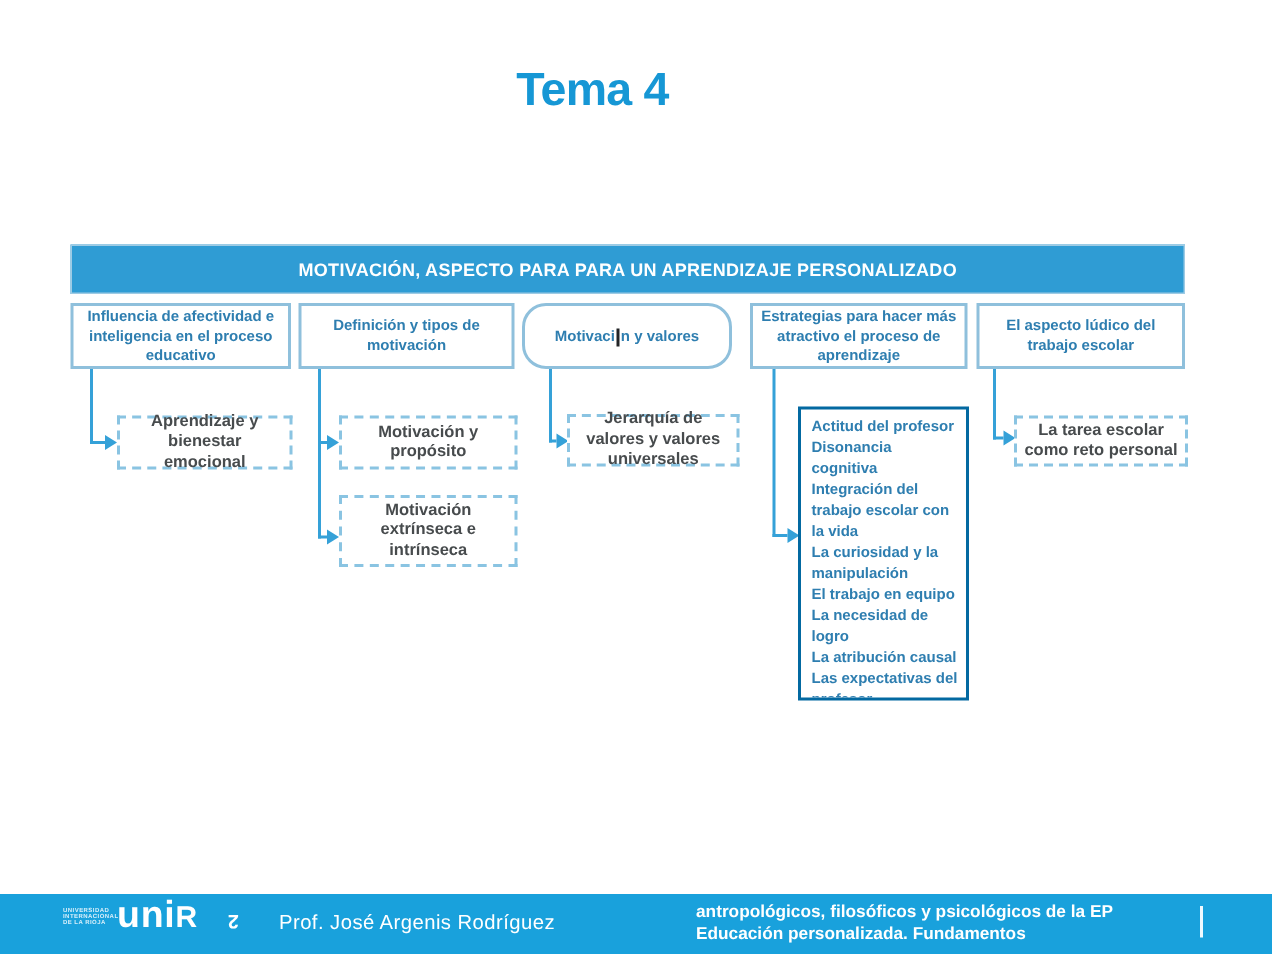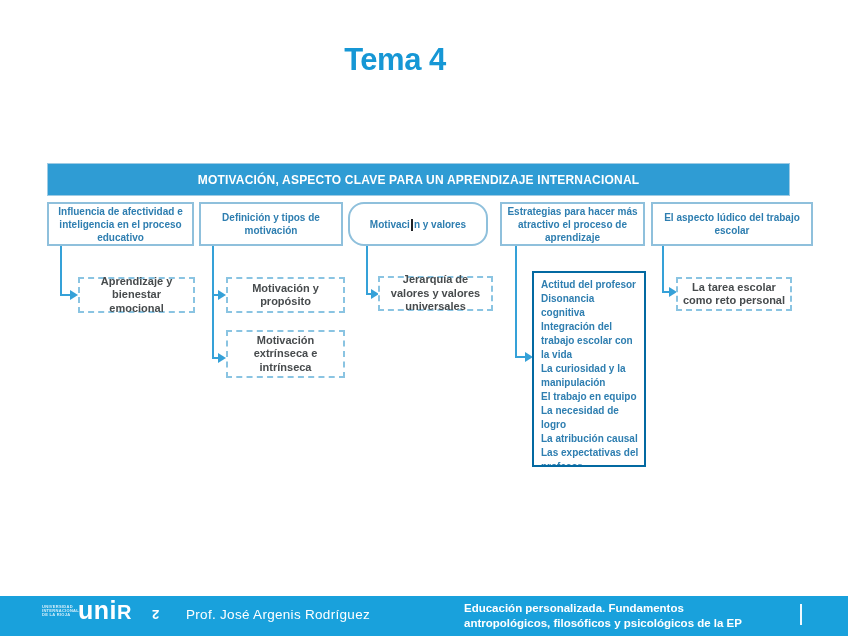--- a/index.html
+++ b/index.html
@@ -25,21 +25,21 @@
     position:absolute; top:202px; height:44px; box-sizing:border-box;
     background:#ffffff; border:2px solid #8fc0dc;
     display:flex; align-items:center; justify-content:center; text-align:center;
     color:#2e7eb0; font-weight:bold; font-size:10px; line-height:13px;
     padding:1px 4px;
   }
   .t0{left:47px;  width:147px;}
   .t1{left:199px; width:144px;}
   .t2{left:348px; width:140px;border-radius:16px;}
   .t3{left:500px; width:145px;justify-content:flex-end;}
-  .t4{left:651px; width:162px;}
+  .t4{left:651px; width:139px;}
   .text-cursor{
     display:inline-block; width:2px; height:12px; background:#222427;
     vertical-align:text-bottom; margin:0 1px -1px 1px;
   }
   
   .child-box{
     position:absolute; box-sizing:border-box; background:#ffffff;
     border:2px dashed #8ac4e2;
     display:flex; align-items:center; justify-content:center; text-align:center;
     color:#474b4d; font-weight:bold; font-size:11px; line-height:13.5px;
@@ -102,21 +102,21 @@
   }
 </style>
 </head>
 <body>
 
 <div class="slide">
 
   <div class="slide-title">Tema 4</div>
 
   <div class="diagram-header">
-    <span>MOTIVACIÓN, ASPECTO CLAVE PARA UN APRENDIZAJE INTERNACIONAL</span>
+    <span>MOTIVACIÓN, ASPECTO PARA PARA UN APRENDIZAJE PERSONALIZADO</span>
   </div>
 
   <div class="topic-box t0">
     <span>Influencia de afectividad e inteligencia en el proceso educativo</span>
   </div>
   <div class="topic-box t1">
     <span>Definición y tipos de motivación</span>
   </div>
   <div class="topic-box t2">
     <span><span>Motivaci</span><span class="text-cursor"></span><span>n y valores</span></span>
@@ -179,19 +179,19 @@
   <div class="footer">
     <div class="logo-small">
       <div>UNIVERSIDAD</div>
       <div>INTERNACIONAL</div>
       <div>DE LA RIOJA</div>
     </div>
     <div class="logo-main"><span>uni</span><span class="logo-r">R</span></div>
     <div class="page-number">2</div>
     <div class="professor">Prof. José Argenis Rodríguez</div>
     <div class="course">
+      <div>antropológicos, filosóficos y psicológicos de la EP</div>
       <div>Educación personalizada. Fundamentos</div>
-      <div>antropológicos, filosóficos y psicológicos de la EP</div>
     </div>
     <div class="footer-divider"></div>
   </div>
 
 </div>
 
 </body></html>

